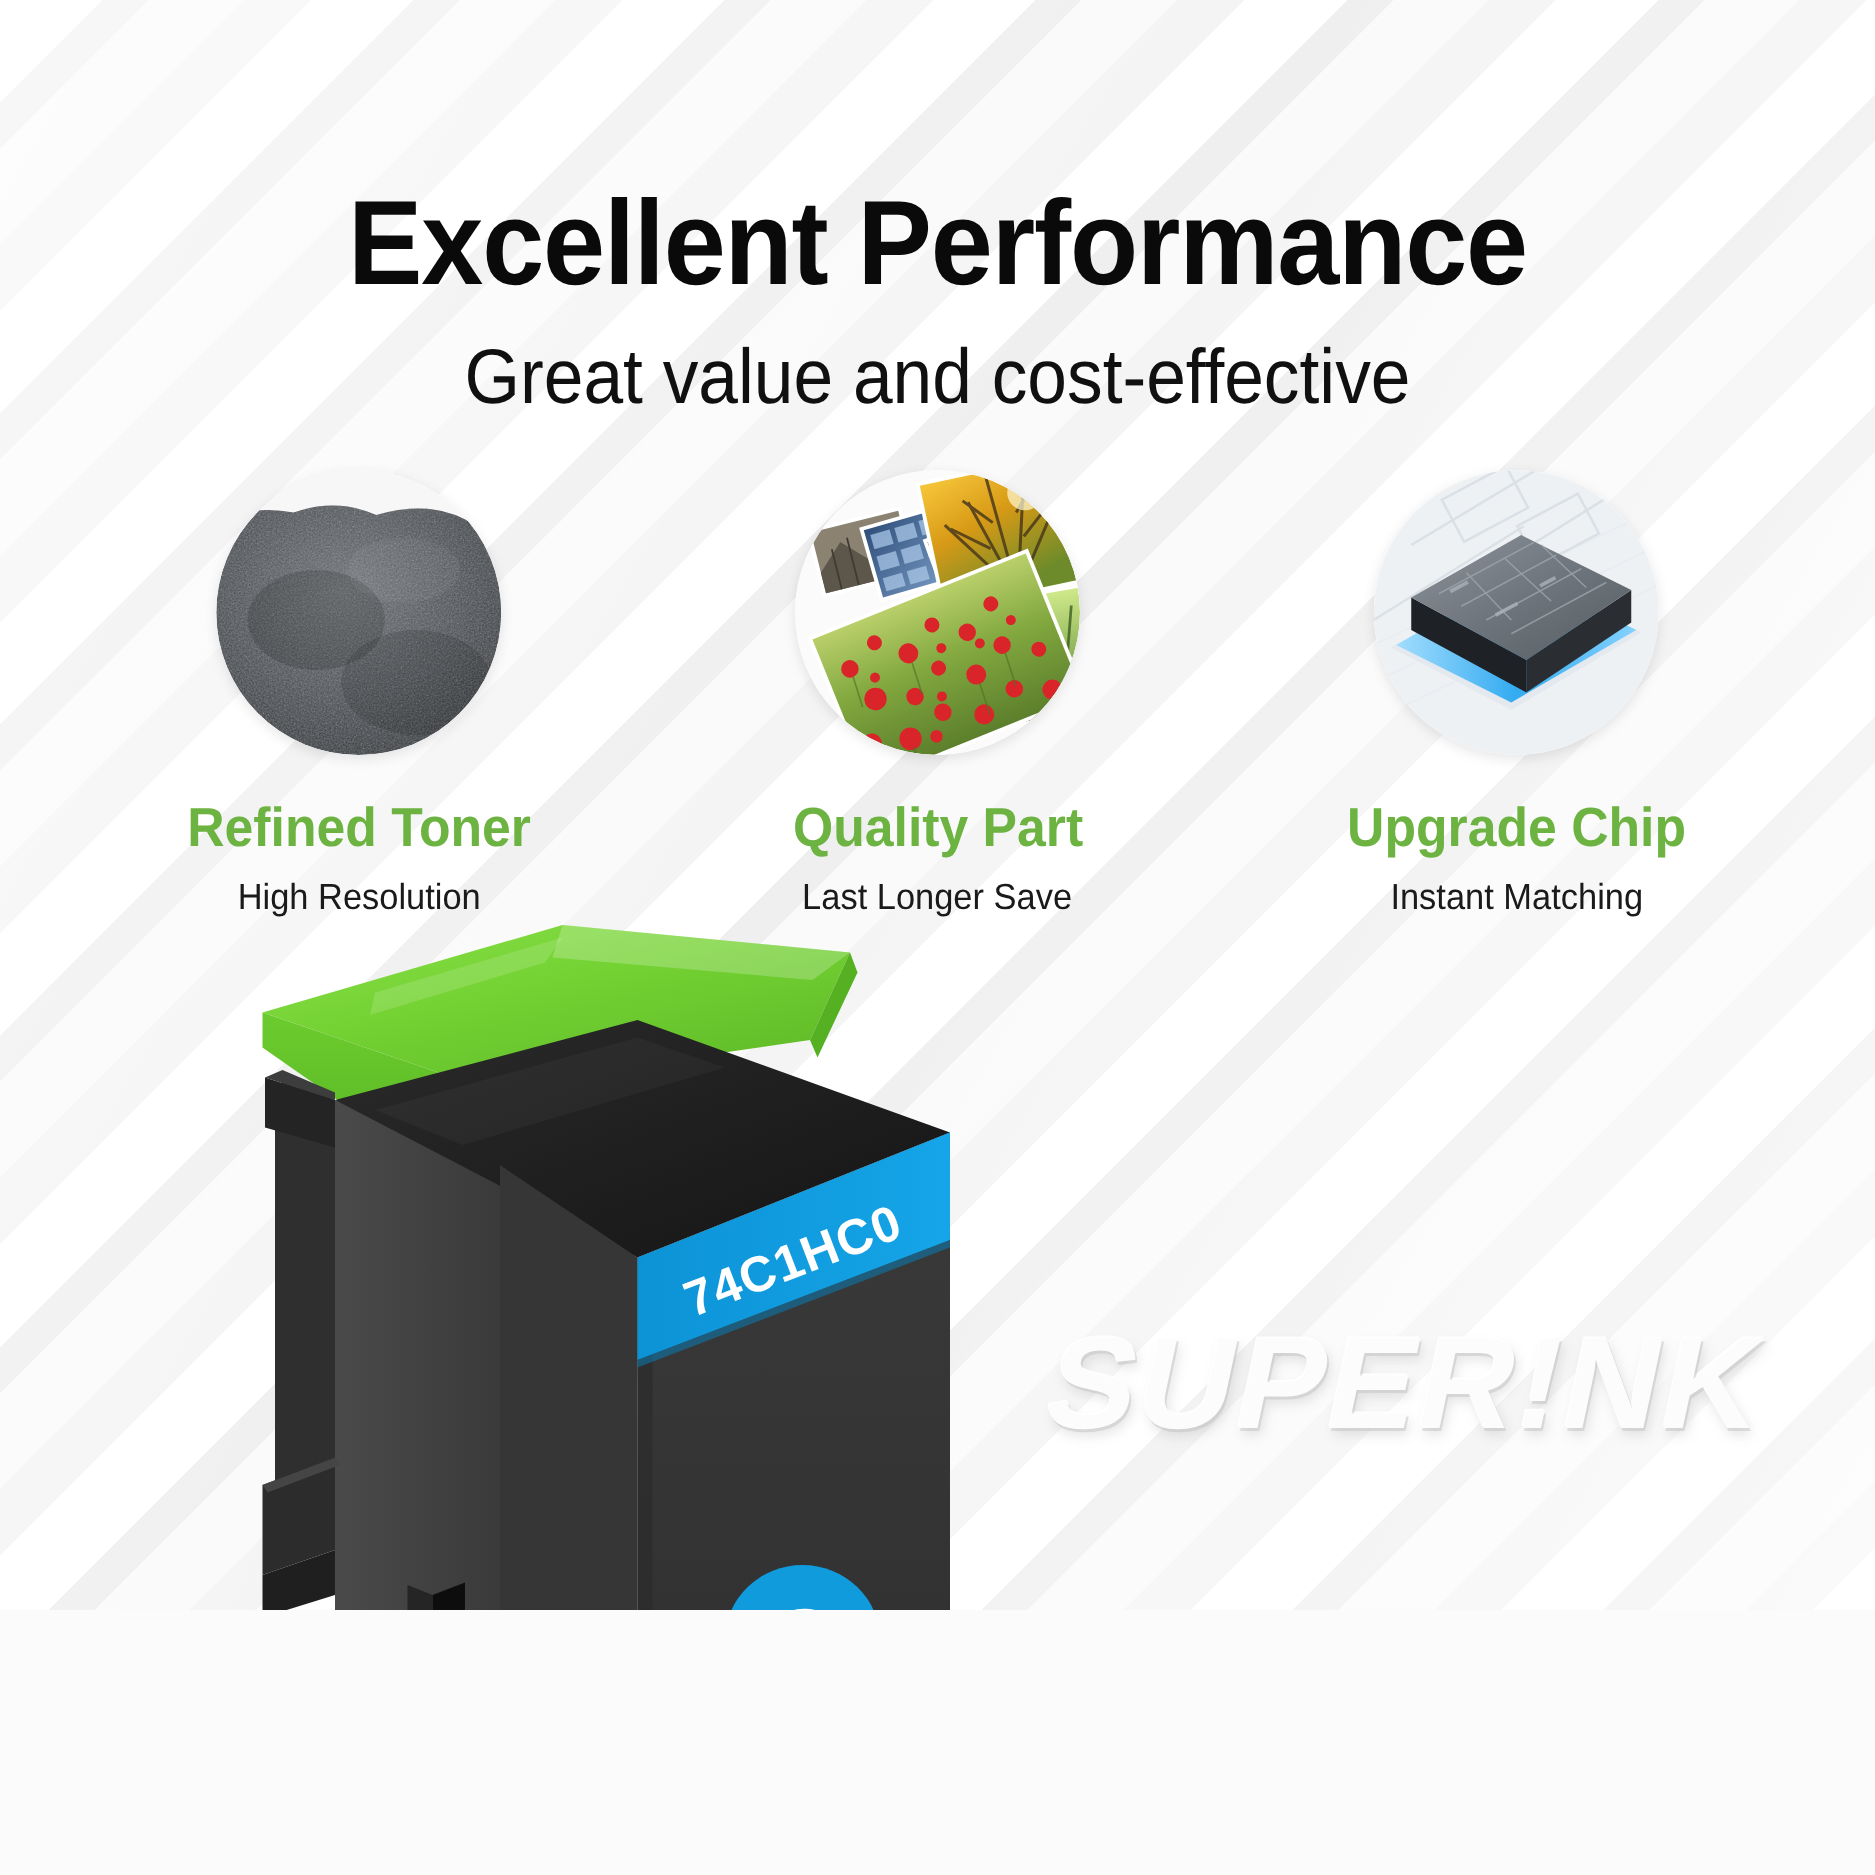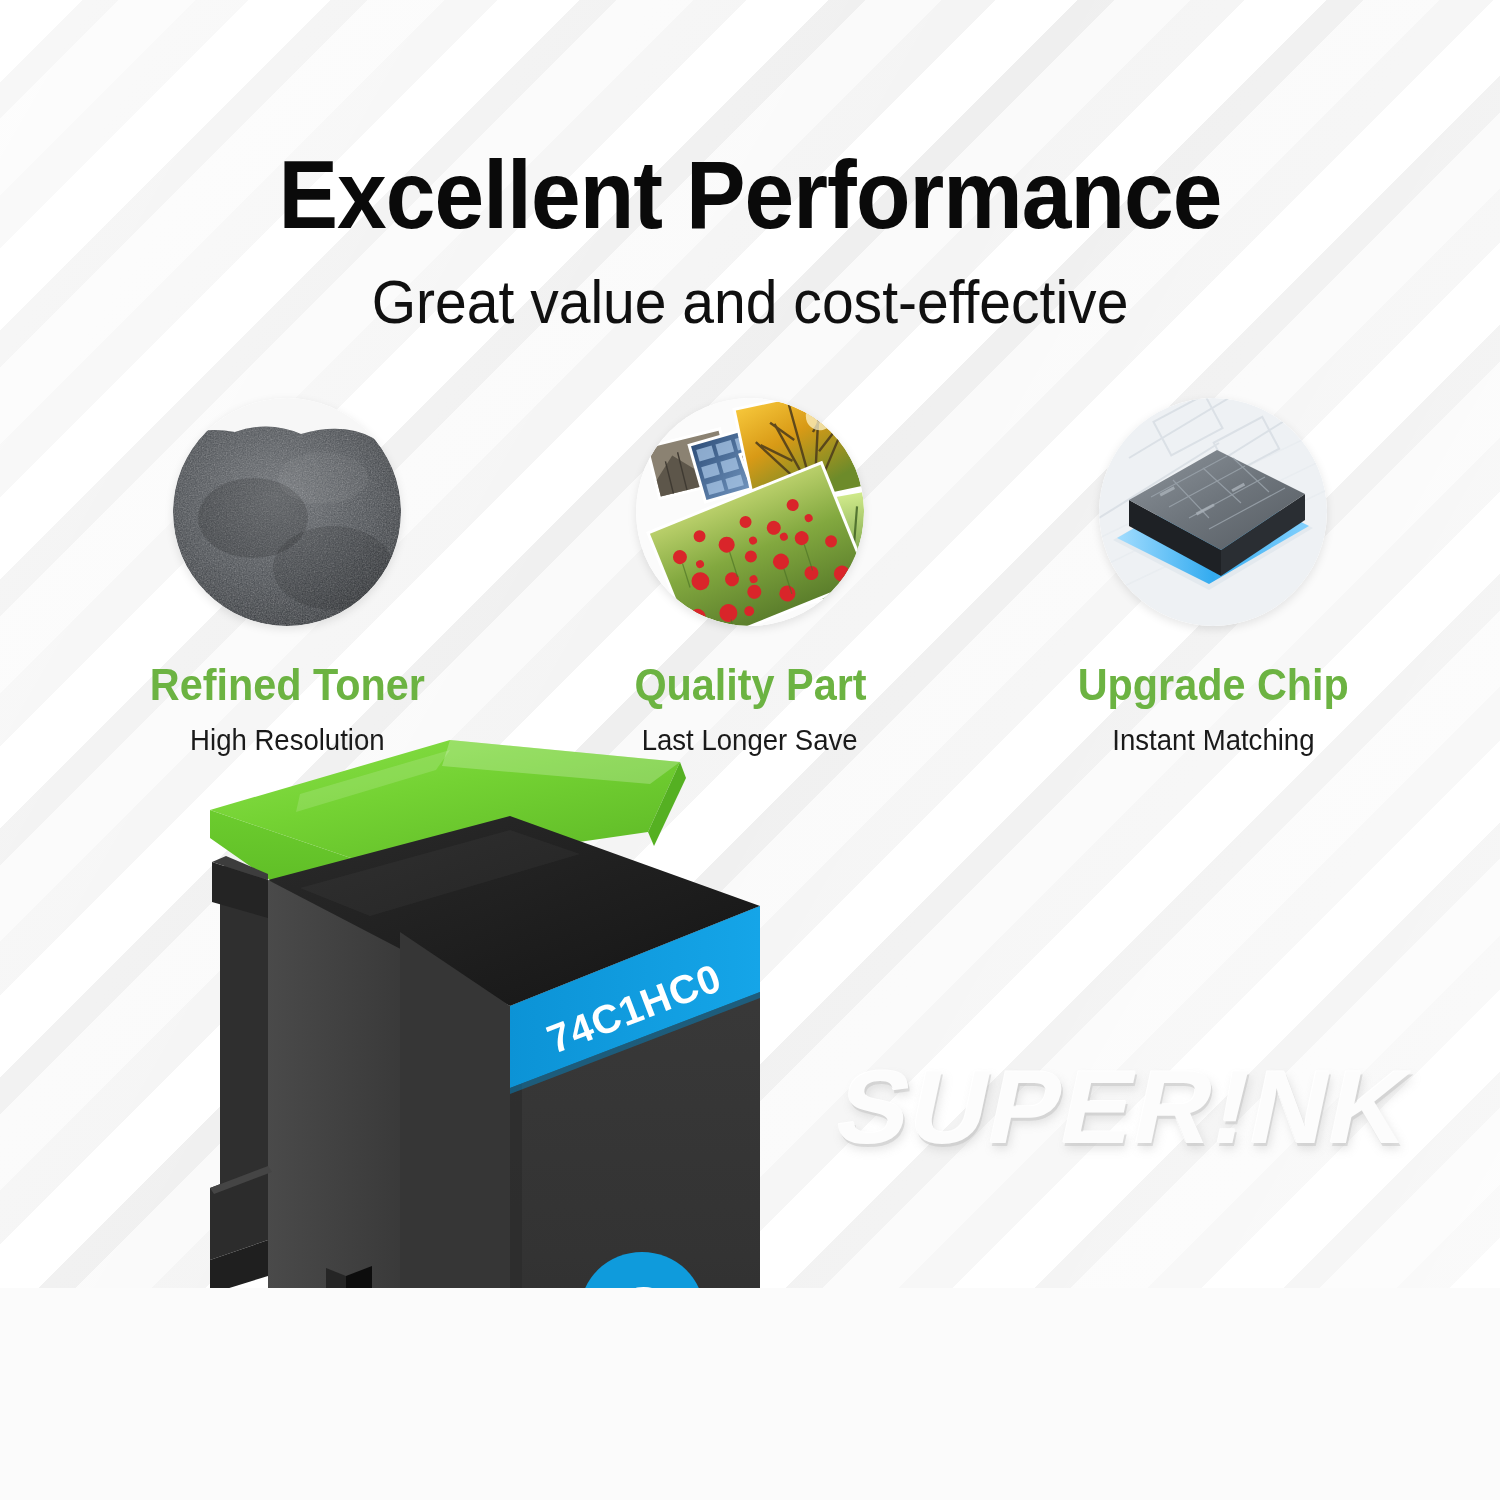--- a/index.html
+++ b/index.html
@@ -45,21 +45,21 @@
     text-align:center;
     font-size:62px;font-weight:400;
     color:#101010;
     transform:scaleX(.92);
     white-space:nowrap;
     z-index:5;
   }
 
   
   .features{
-    position:absolute;top:398px;left:0;width:1500px;
+    position:absolute;top:376px;left:0;width:1500px;
     display:flex;justify-content:center;gap:235px;
     z-index:5;
   }
   .feature{width:228px;display:flex;flex-direction:column;align-items:center;}
   .circle{
     width:228px;height:228px;border-radius:50%;
     overflow:hidden;position:relative;
     box-shadow:0 3px 10px rgba(0,0,0,.10);
     background:#fff;
   }

